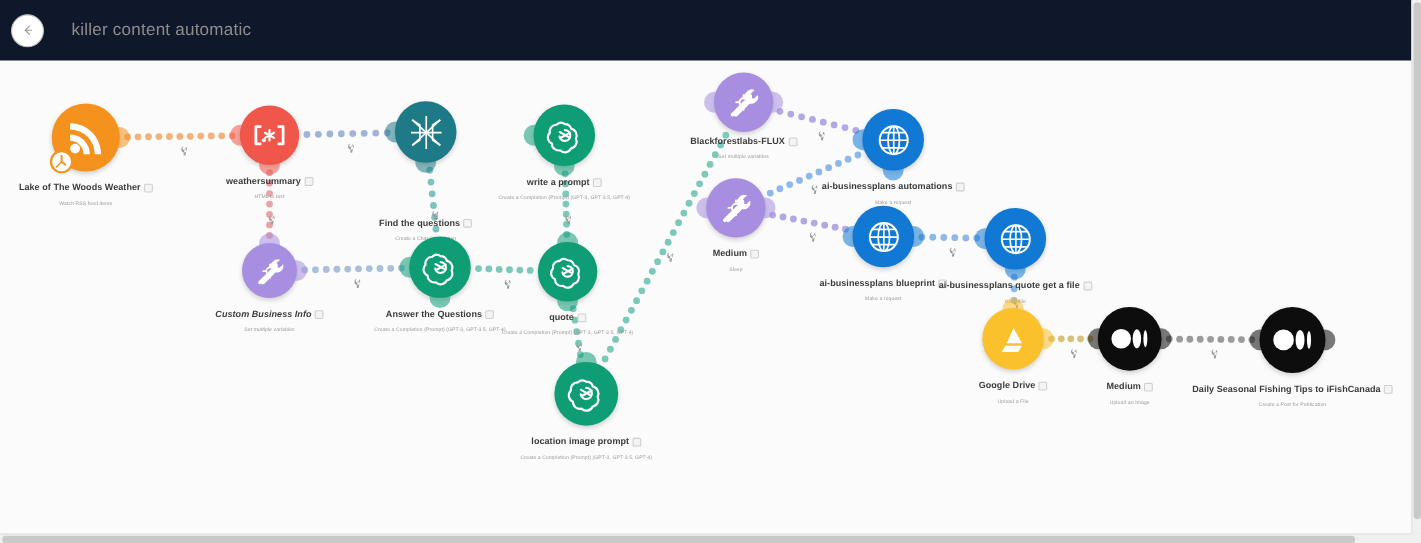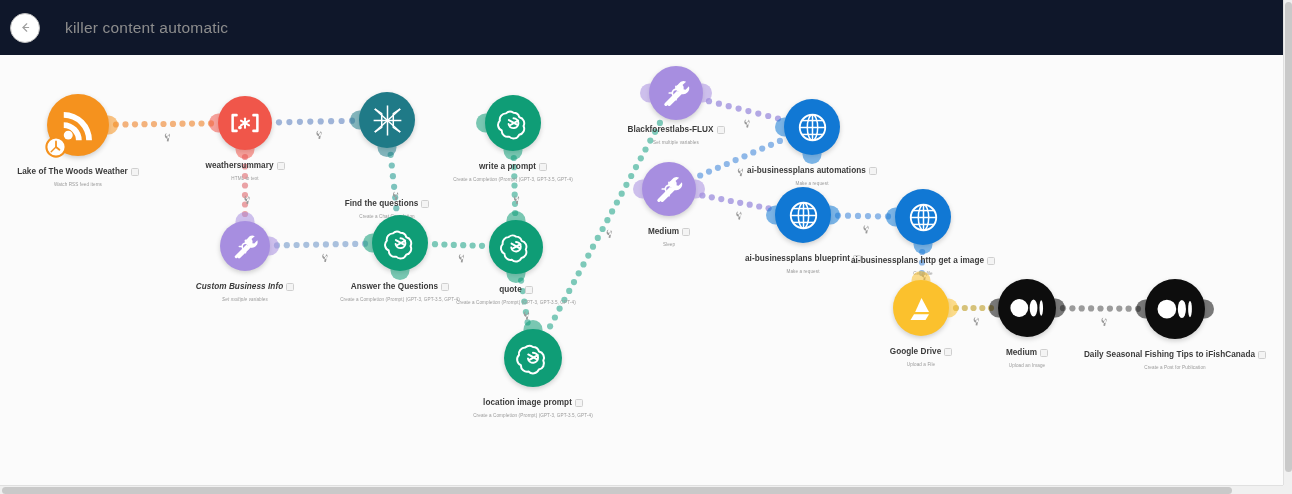--- a/index.html
+++ b/index.html
@@ -642,21 +642,21 @@
                   <path d="M13 20 H51"></path>
                   <path d="M13 44 H51"></path>
                   <path d="M32 10 V54"></path>
                 </g>
               </svg>
             </span>
             <div class="port left" style="background:#1178d4;opacity:.55;"></div>
             <div class="port bottom" style="background:#1178d4;opacity:.55;"></div>
           </div>
           <div class="labels" style="left:-130px;top:34px;width:260px;">
-            <div><span class="nm">ai-businessplans http get a image</span><span class="chip"></span></div>
+            <div><span class="nm">ai-businessplans quote get a file</span><span class="chip"></span></div>
             <div class="sub">Get a file</div>
           </div>
         </div>
         <div class="node" style="left: 921px; top: 253px;">
           <div class="bubble" style="left:-28px;top:-28px;width:56px;height:56px;background:#fbc12d;">
             <span>
               <svg width="37" height="37" viewBox="0 0 64 64">
                 <g fill="#ffffff">
                   <path d="M32 14 L45 38 H33.5 L21 38 z"></path>
                   <path d="M19 42 H45 L39 52 H13 z"></path>

